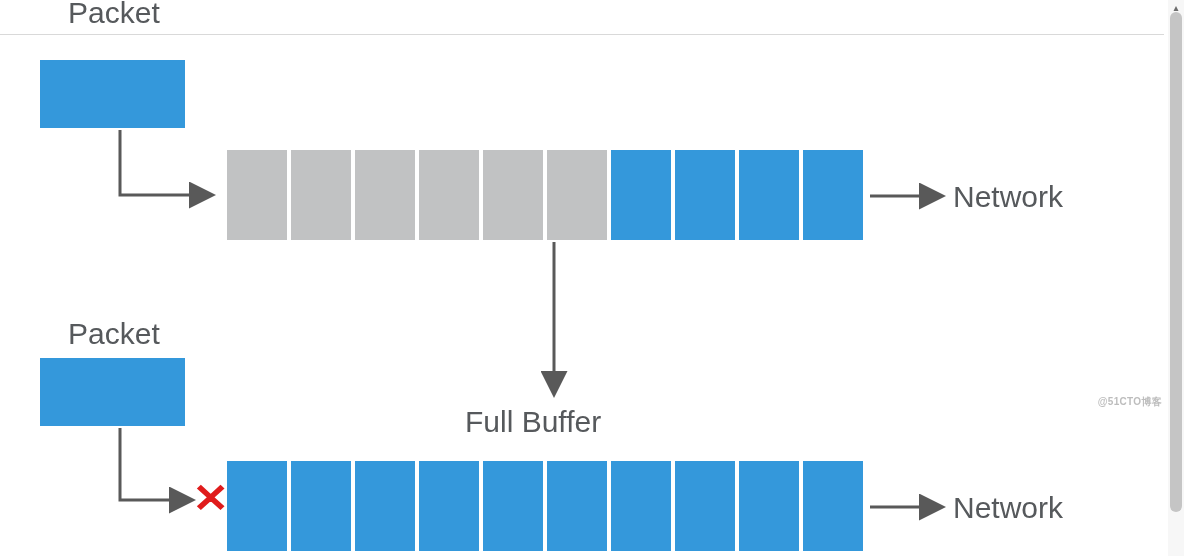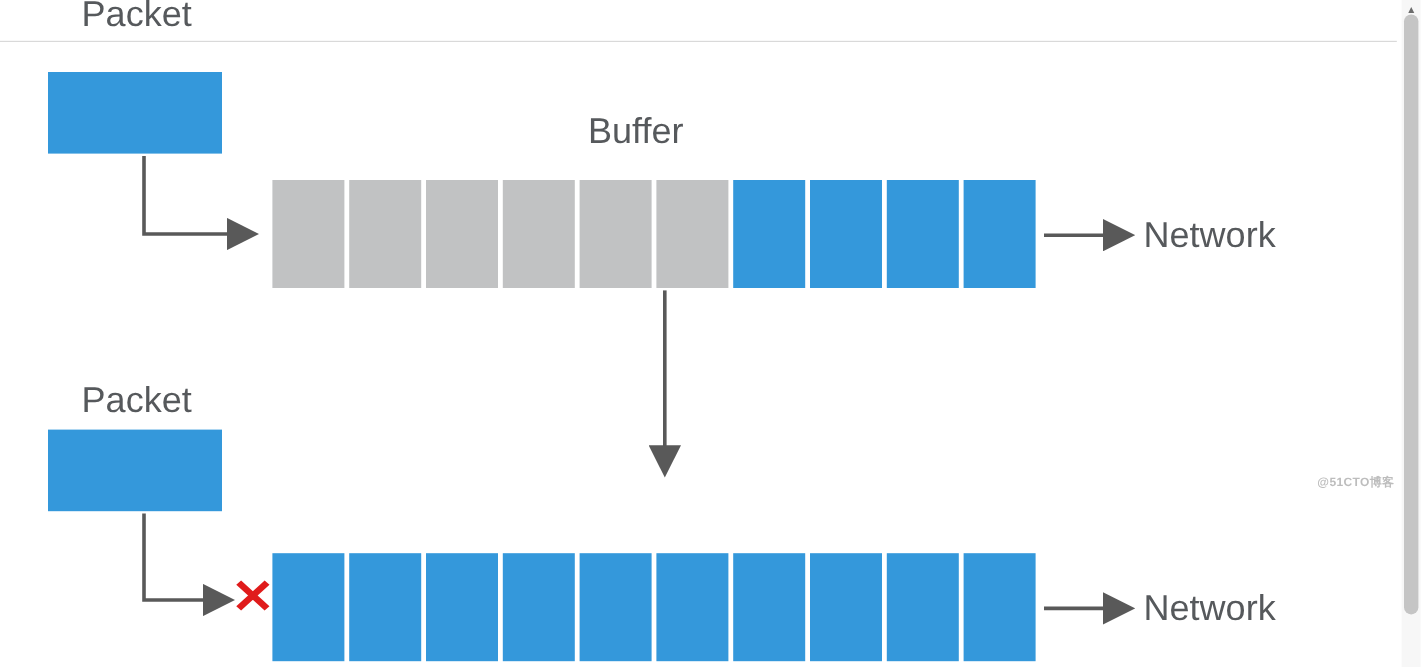--- a/index.html
+++ b/index.html
@@ -106,39 +106,39 @@
 </head>
 <body>
 
 <div class="canvas">
 
   <div class="top-border"></div>
 
   <div class="label" style="left:68px; top:-4px;">Packet</div>
   <div class="packet-box" style="left:40px; top:60px;"></div>
 
-  <div class="label" style="left:490px; top:93px;">Buffer</div>
   <div class="buffer" id="buffer-top" style="left:227px; top:150px;">
       <div class="slot empty"></div>
       <div class="slot empty"></div>
       <div class="slot empty"></div>
       <div class="slot empty"></div>
       <div class="slot empty"></div>
       <div class="slot empty"></div>
       <div class="slot full"></div>
       <div class="slot full"></div>
       <div class="slot full"></div>
       <div class="slot full"></div>
     </div>
 
   <div class="label" style="left:953px; top:180px;">Network</div>
 
   <div class="label" style="left:68px; top:317px;">Packet</div>
   <div class="packet-box" style="left:40px; top:358px;"></div>
 
+  <div class="label" style="left:465px; top:405px;">Full Buffer</div>
   <div class="buffer" id="buffer-bottom" style="left:227px; top:461px;">
       <div class="slot full"></div>
       <div class="slot full"></div>
       <div class="slot full"></div>
       <div class="slot full"></div>
       <div class="slot full"></div>
       <div class="slot full"></div>
       <div class="slot full"></div>
       <div class="slot full"></div>
       <div class="slot full"></div>

